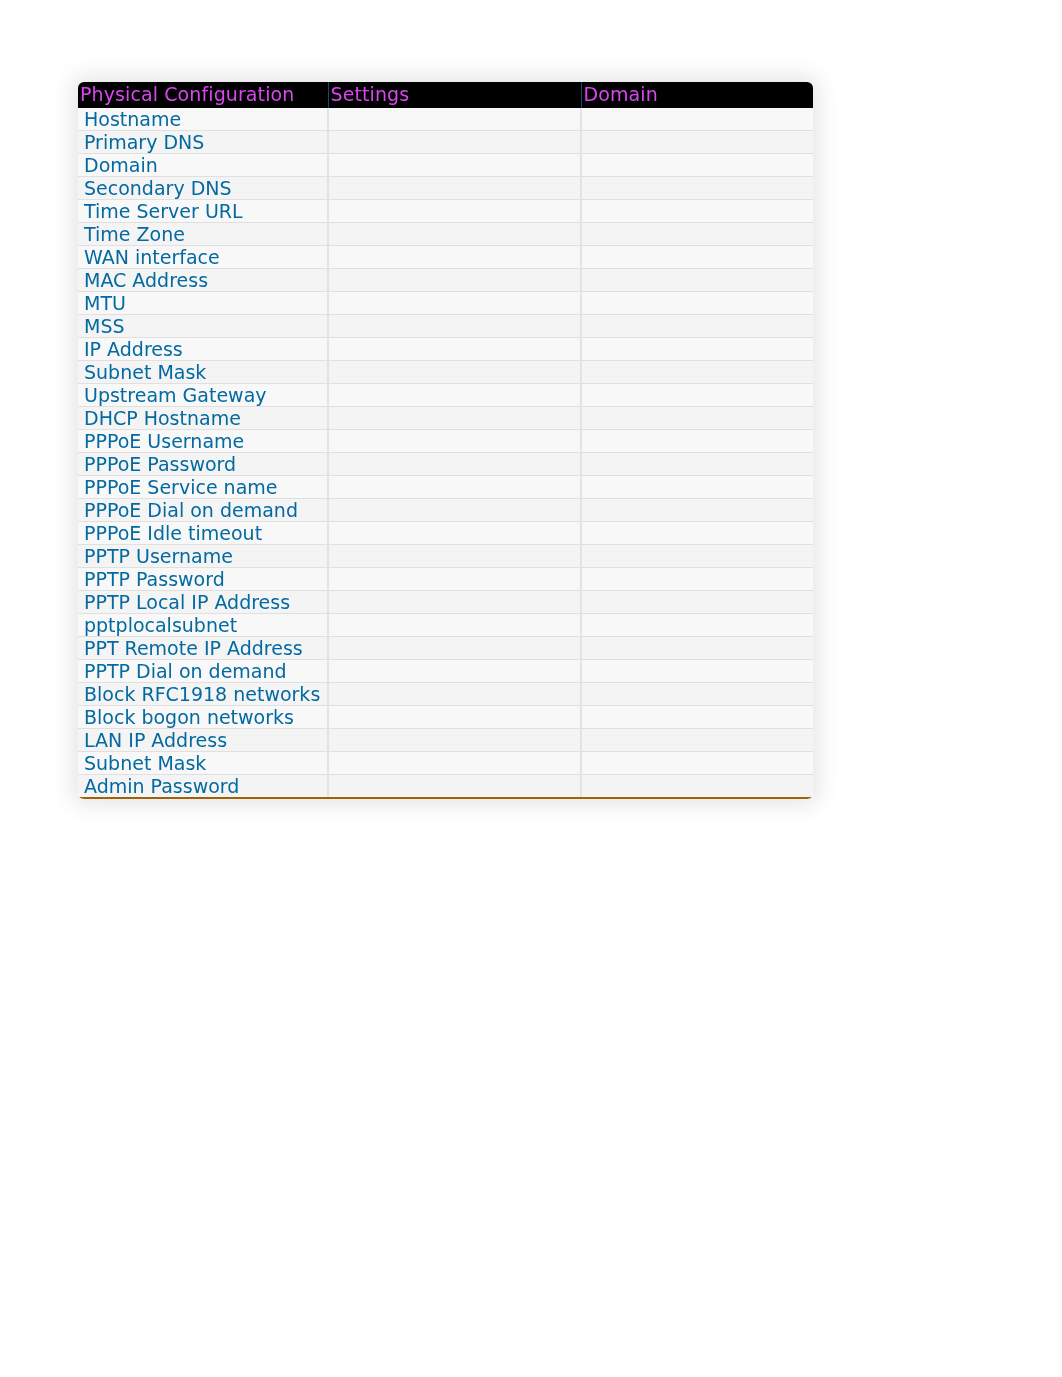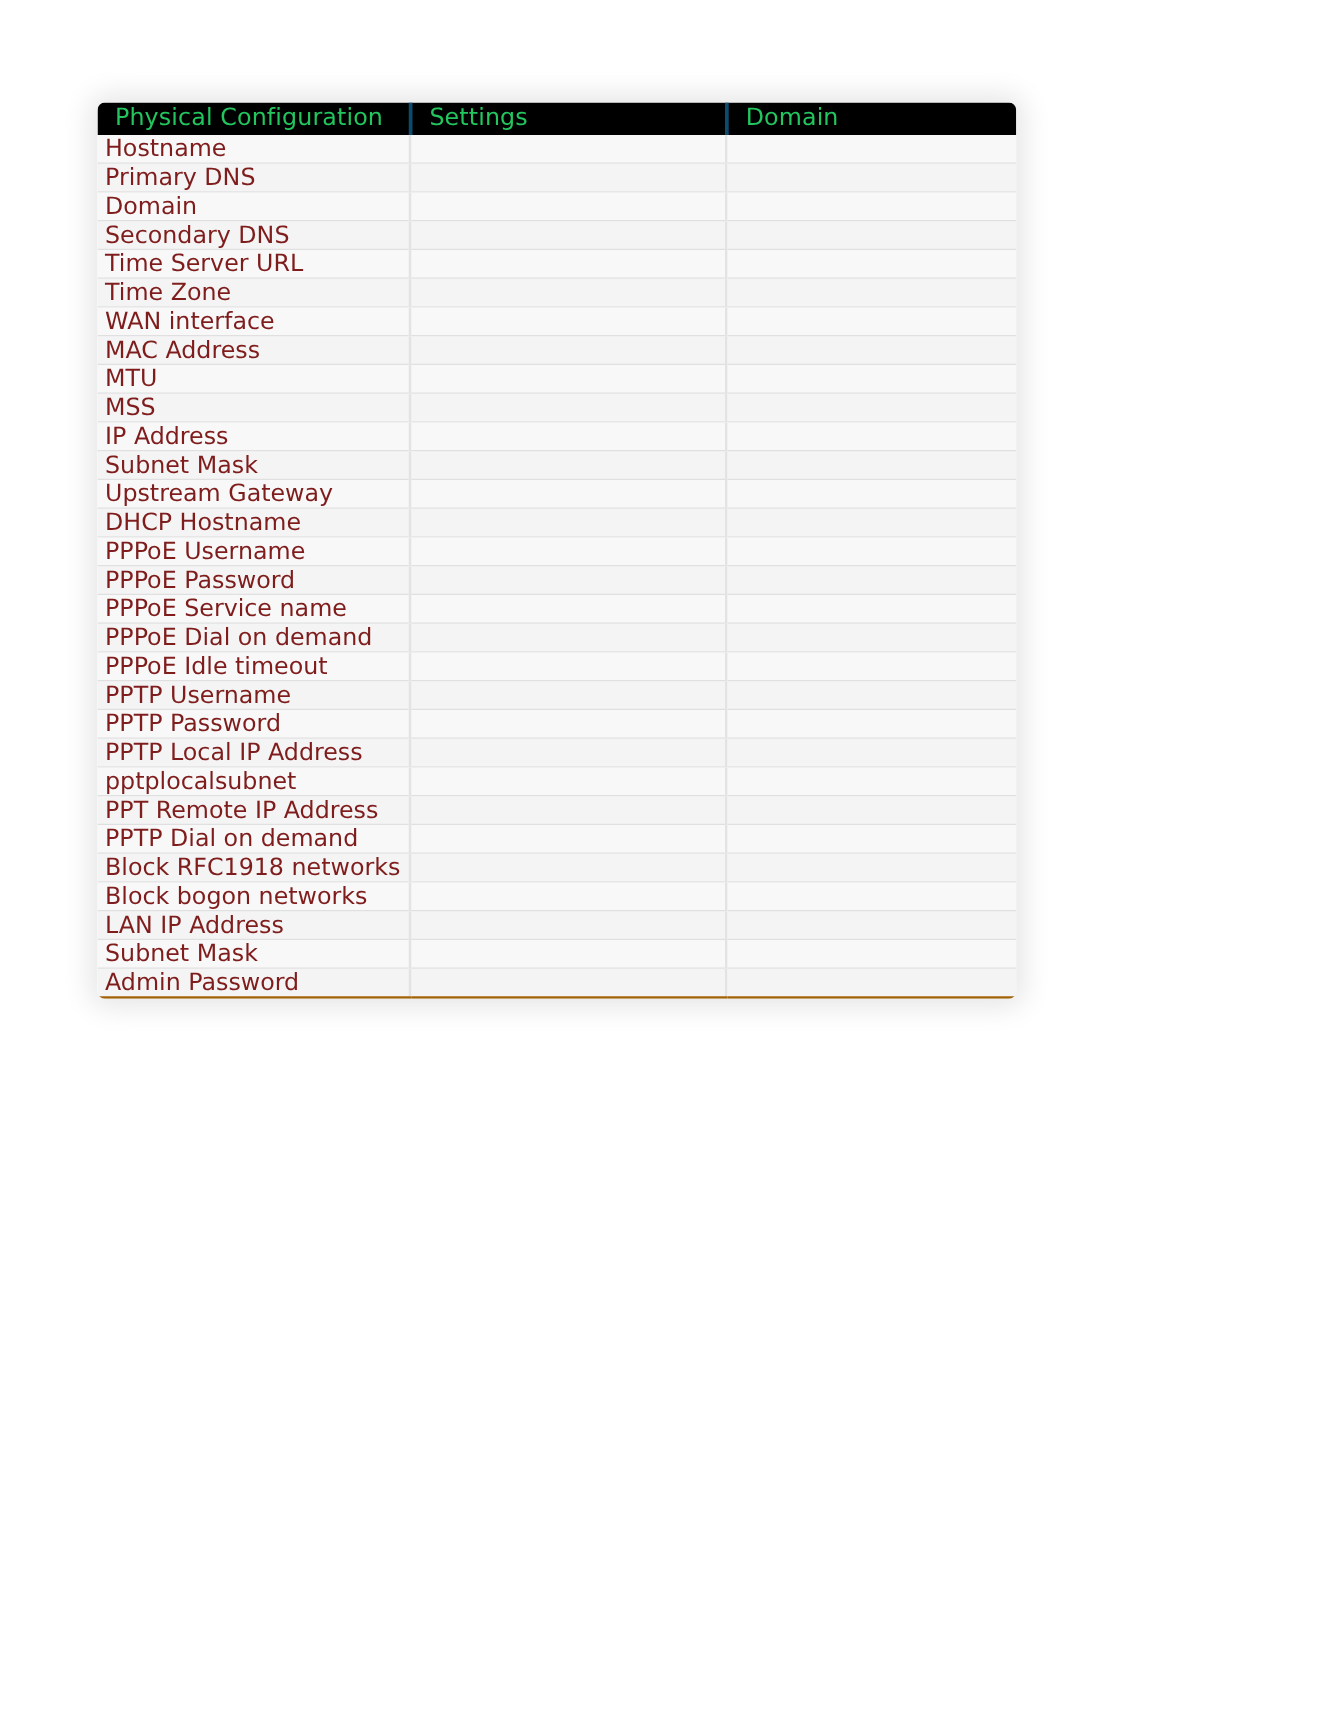--- a/index.html
+++ b/index.html
@@ -26,49 +26,49 @@
     width: 100%;
     border-collapse: collapse;
     table-layout: fixed;
     font-size: 19px;
   }
   col.col-a { width: 250px; }
   col.col-b { width: 253px; }
   col.col-c { width: 232px; }
   thead th {
     background: #000000;
-    color: #22c55e;
+    color: #d946ef;
     font-weight: 400;
     text-align: left;
-    padding: 0 6px 2px 14px;
+    padding: 0 6px 2px 2px;
     height: 24px;
     line-height: 22px;
     border: none;
     letter-spacing: 0.1px;
   }
   thead th + th {
-    border-left: 3px solid #0c4a6e;
+    border-left: 1px solid #0c4a6e;
   }
   tbody td {
     padding: 0 6px;
     height: 22px;
     line-height: 21px;
     border-bottom: 1.5px solid #e0e0e0;
     vertical-align: middle;
     white-space: nowrap;
     overflow: hidden;
   }
   tbody tr:nth-child(even) { background: #f4f4f4; }
   tbody tr:nth-child(odd)  { background: #f8f8f8; }
   tbody td + td {
     border-left: 2px solid #e3e3e3;
   }
   .dim { color: #9d9d9d; }
   tbody td.val, tbody td.cm { color: #222; }
-  tbody td.lbl { color: #7f1d1d; }
+  tbody td.lbl { color: #0369a1; }
   tbody tr:last-child td { border-bottom: 2px solid #a16207; }
 </style>
 </head>
 <body>
 
 <div class="page">
   <div class="sheet">
     <table>
       <colgroup>
         <col class="col-a">

